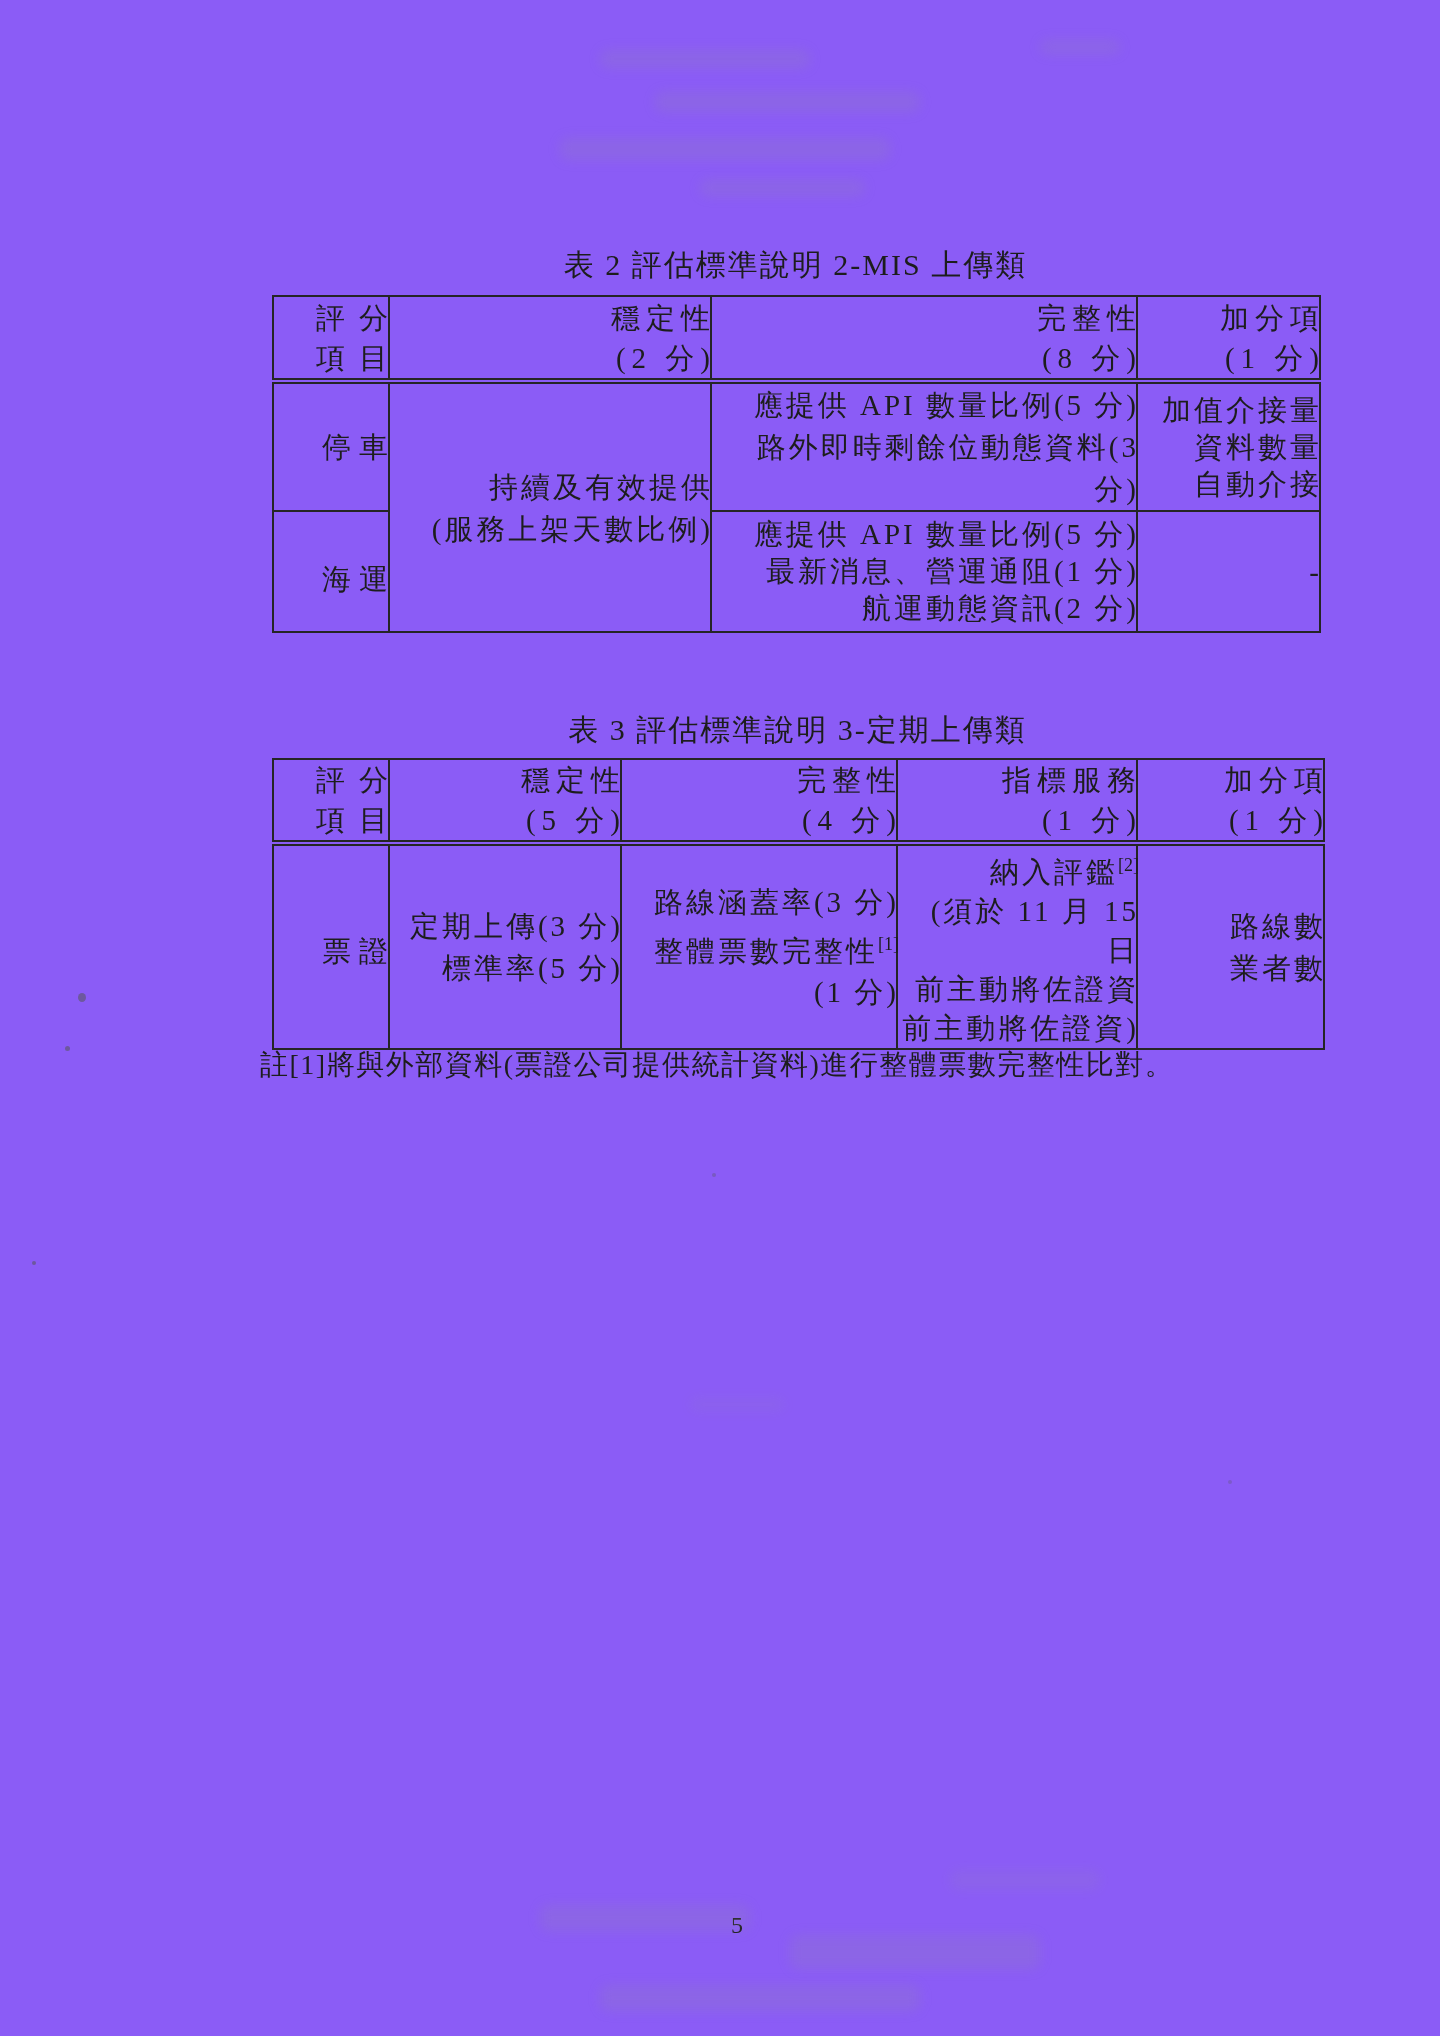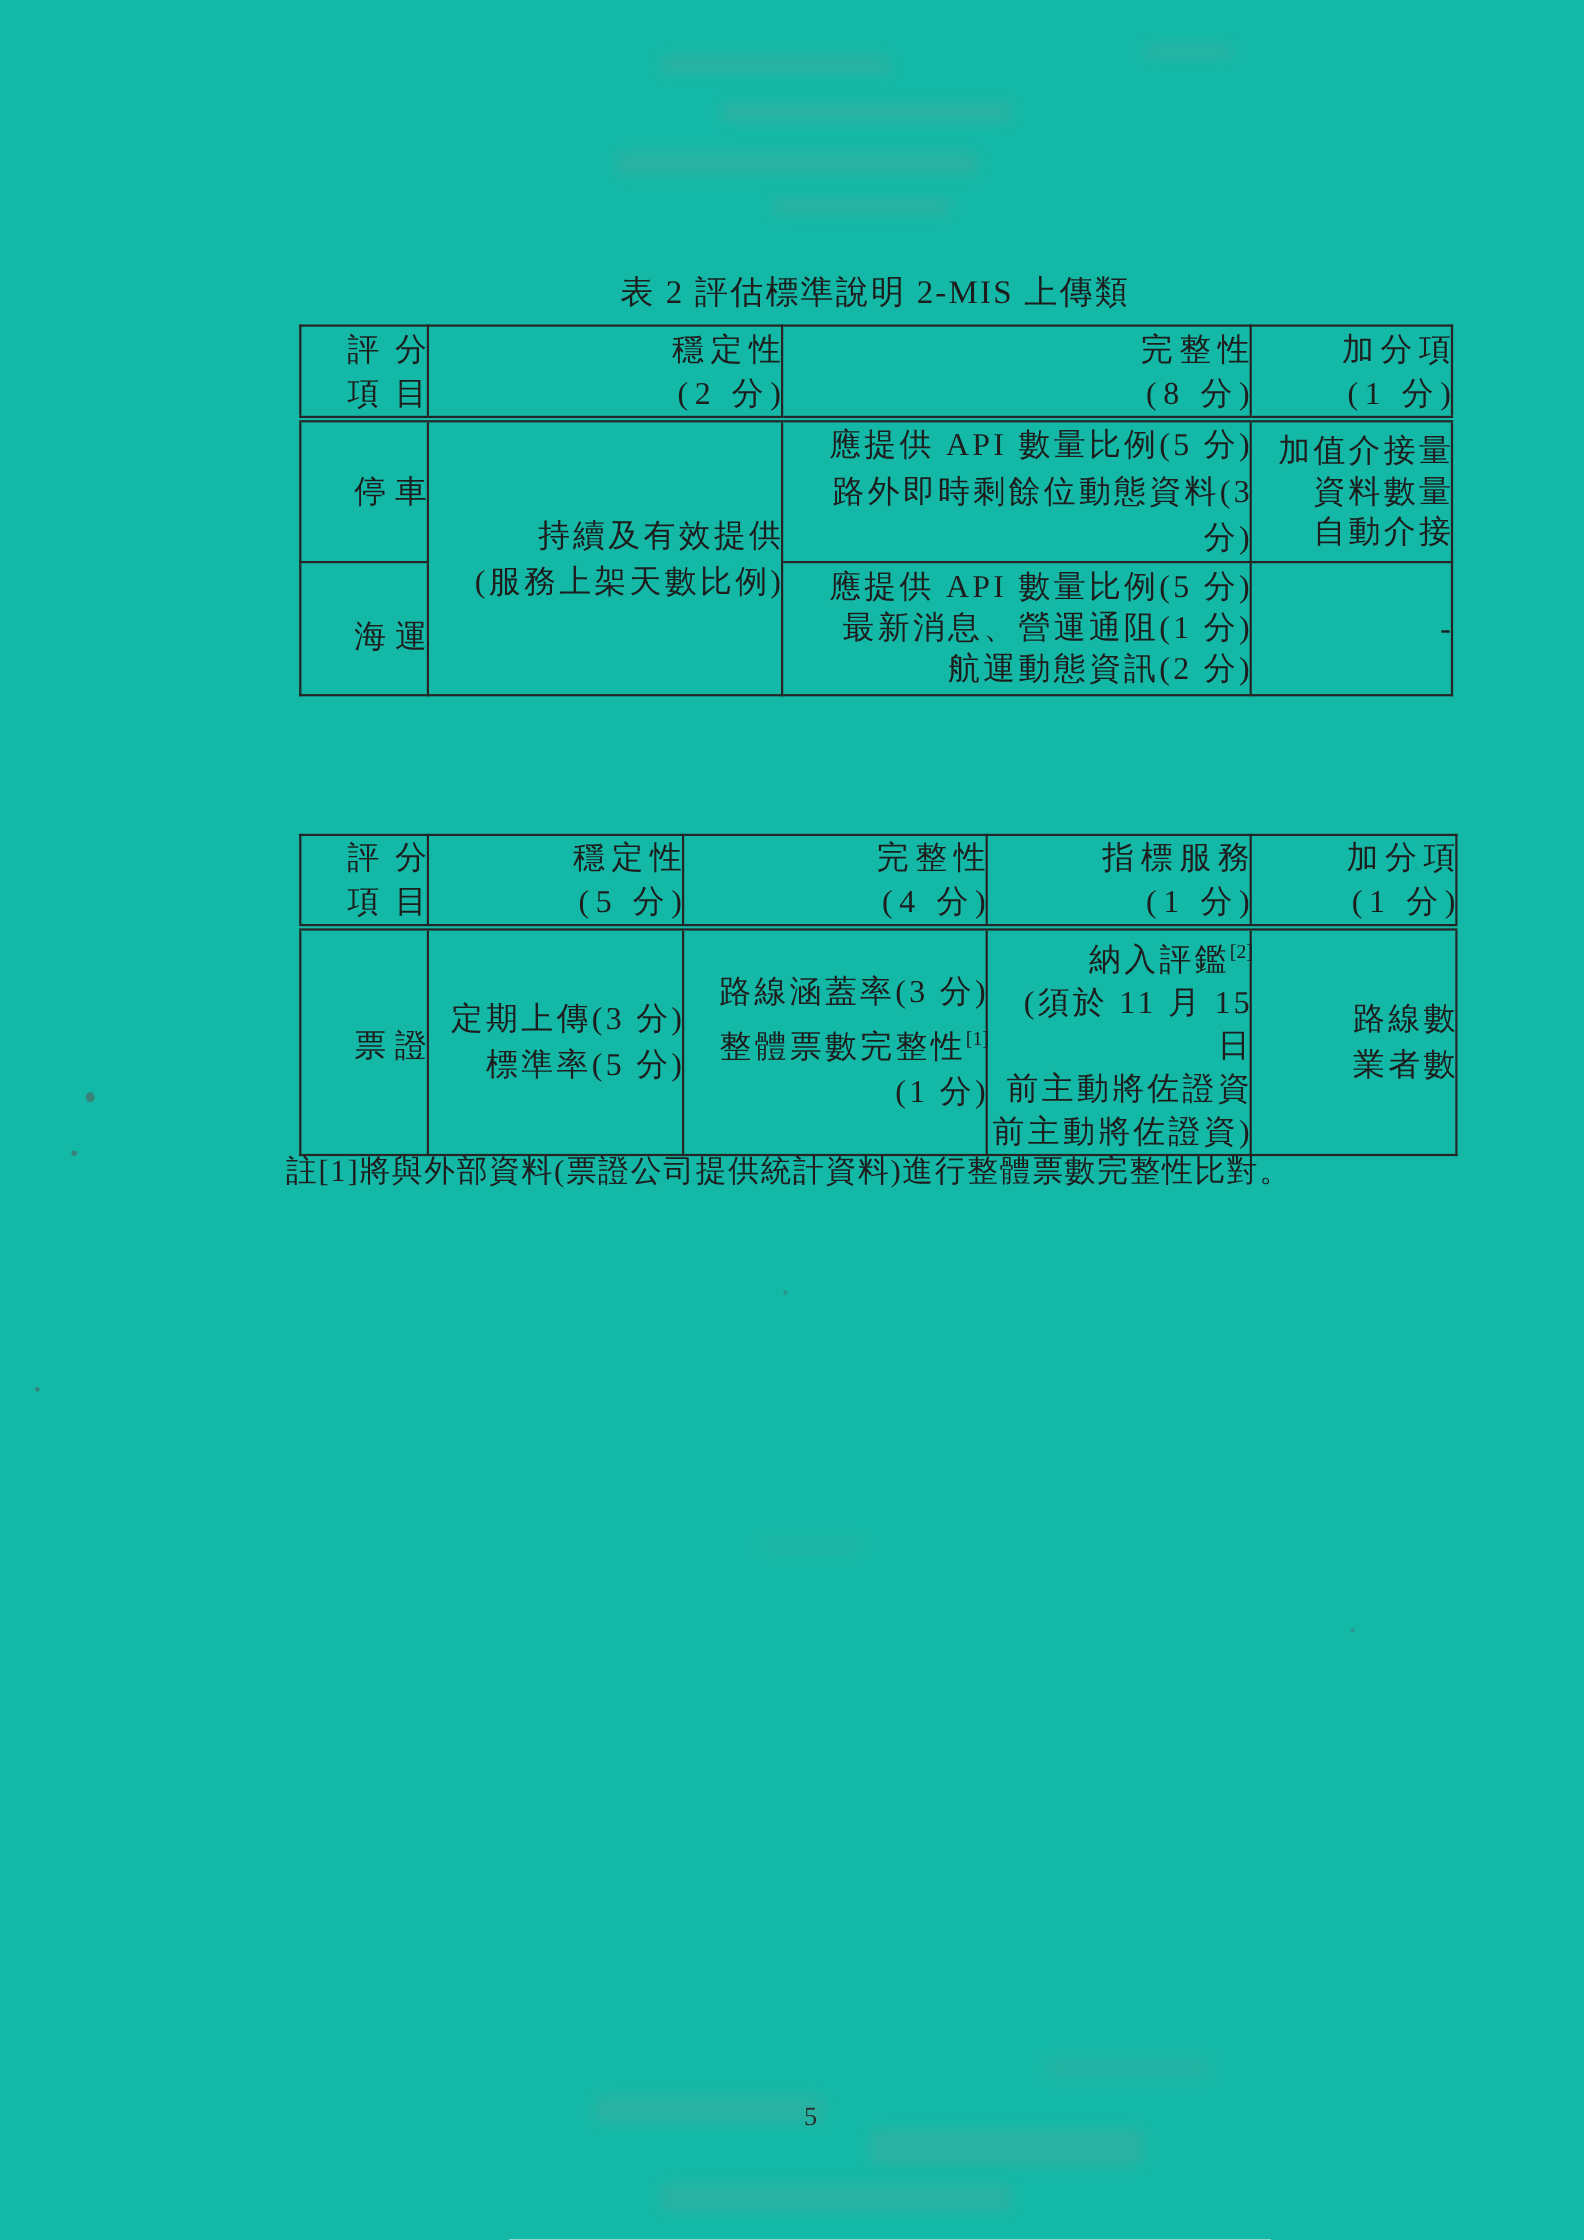--- a/index.html
+++ b/index.html
@@ -1,21 +1,21 @@
 <!DOCTYPE html>
 <html><head>
 <meta charset="utf-8">
 <style>
   html, body { margin: 0; padding: 0; background: #e8e8e6; }
   .page {
     position: relative;
     width: 1440px;
     height: 2036px;
     margin: 0 auto;
-    background: #14b8a6;
+    background: #8b5cf6;
     overflow: hidden;
     font-family: "Liberation Serif", "DejaVu Serif", serif;
     color: #1d1d1d;
   }
 
   .tbl-title {
     position: absolute;
     text-align: center;
     font-size: 30px;
     letter-spacing: 2px;
@@ -138,20 +138,21 @@
         <div class="ln tight">最新消息、營運通阻(1 分)</div>
         <div class="ln tight">航運動態資訊(2 分)</div>
       </td>
       <td>
         <div class="ln">-</div>
       </td>
     </tr>
   </tbody>
     </table>
 
+  <div class="tbl-title" style="left:272px; top:710px; width:1051px;">表 3 評估標準說明 3-定期上傳類</div>
 
   <table class="doc" style="left:272px; top:758px; width:1051px;">
     <colgroup>
       <col style="width:116px">
         <col style="width:232px">
         <col style="width:276px">
         <col style="width:240px">
         <col style="width:187px">
     </colgroup>
     <tbody>

